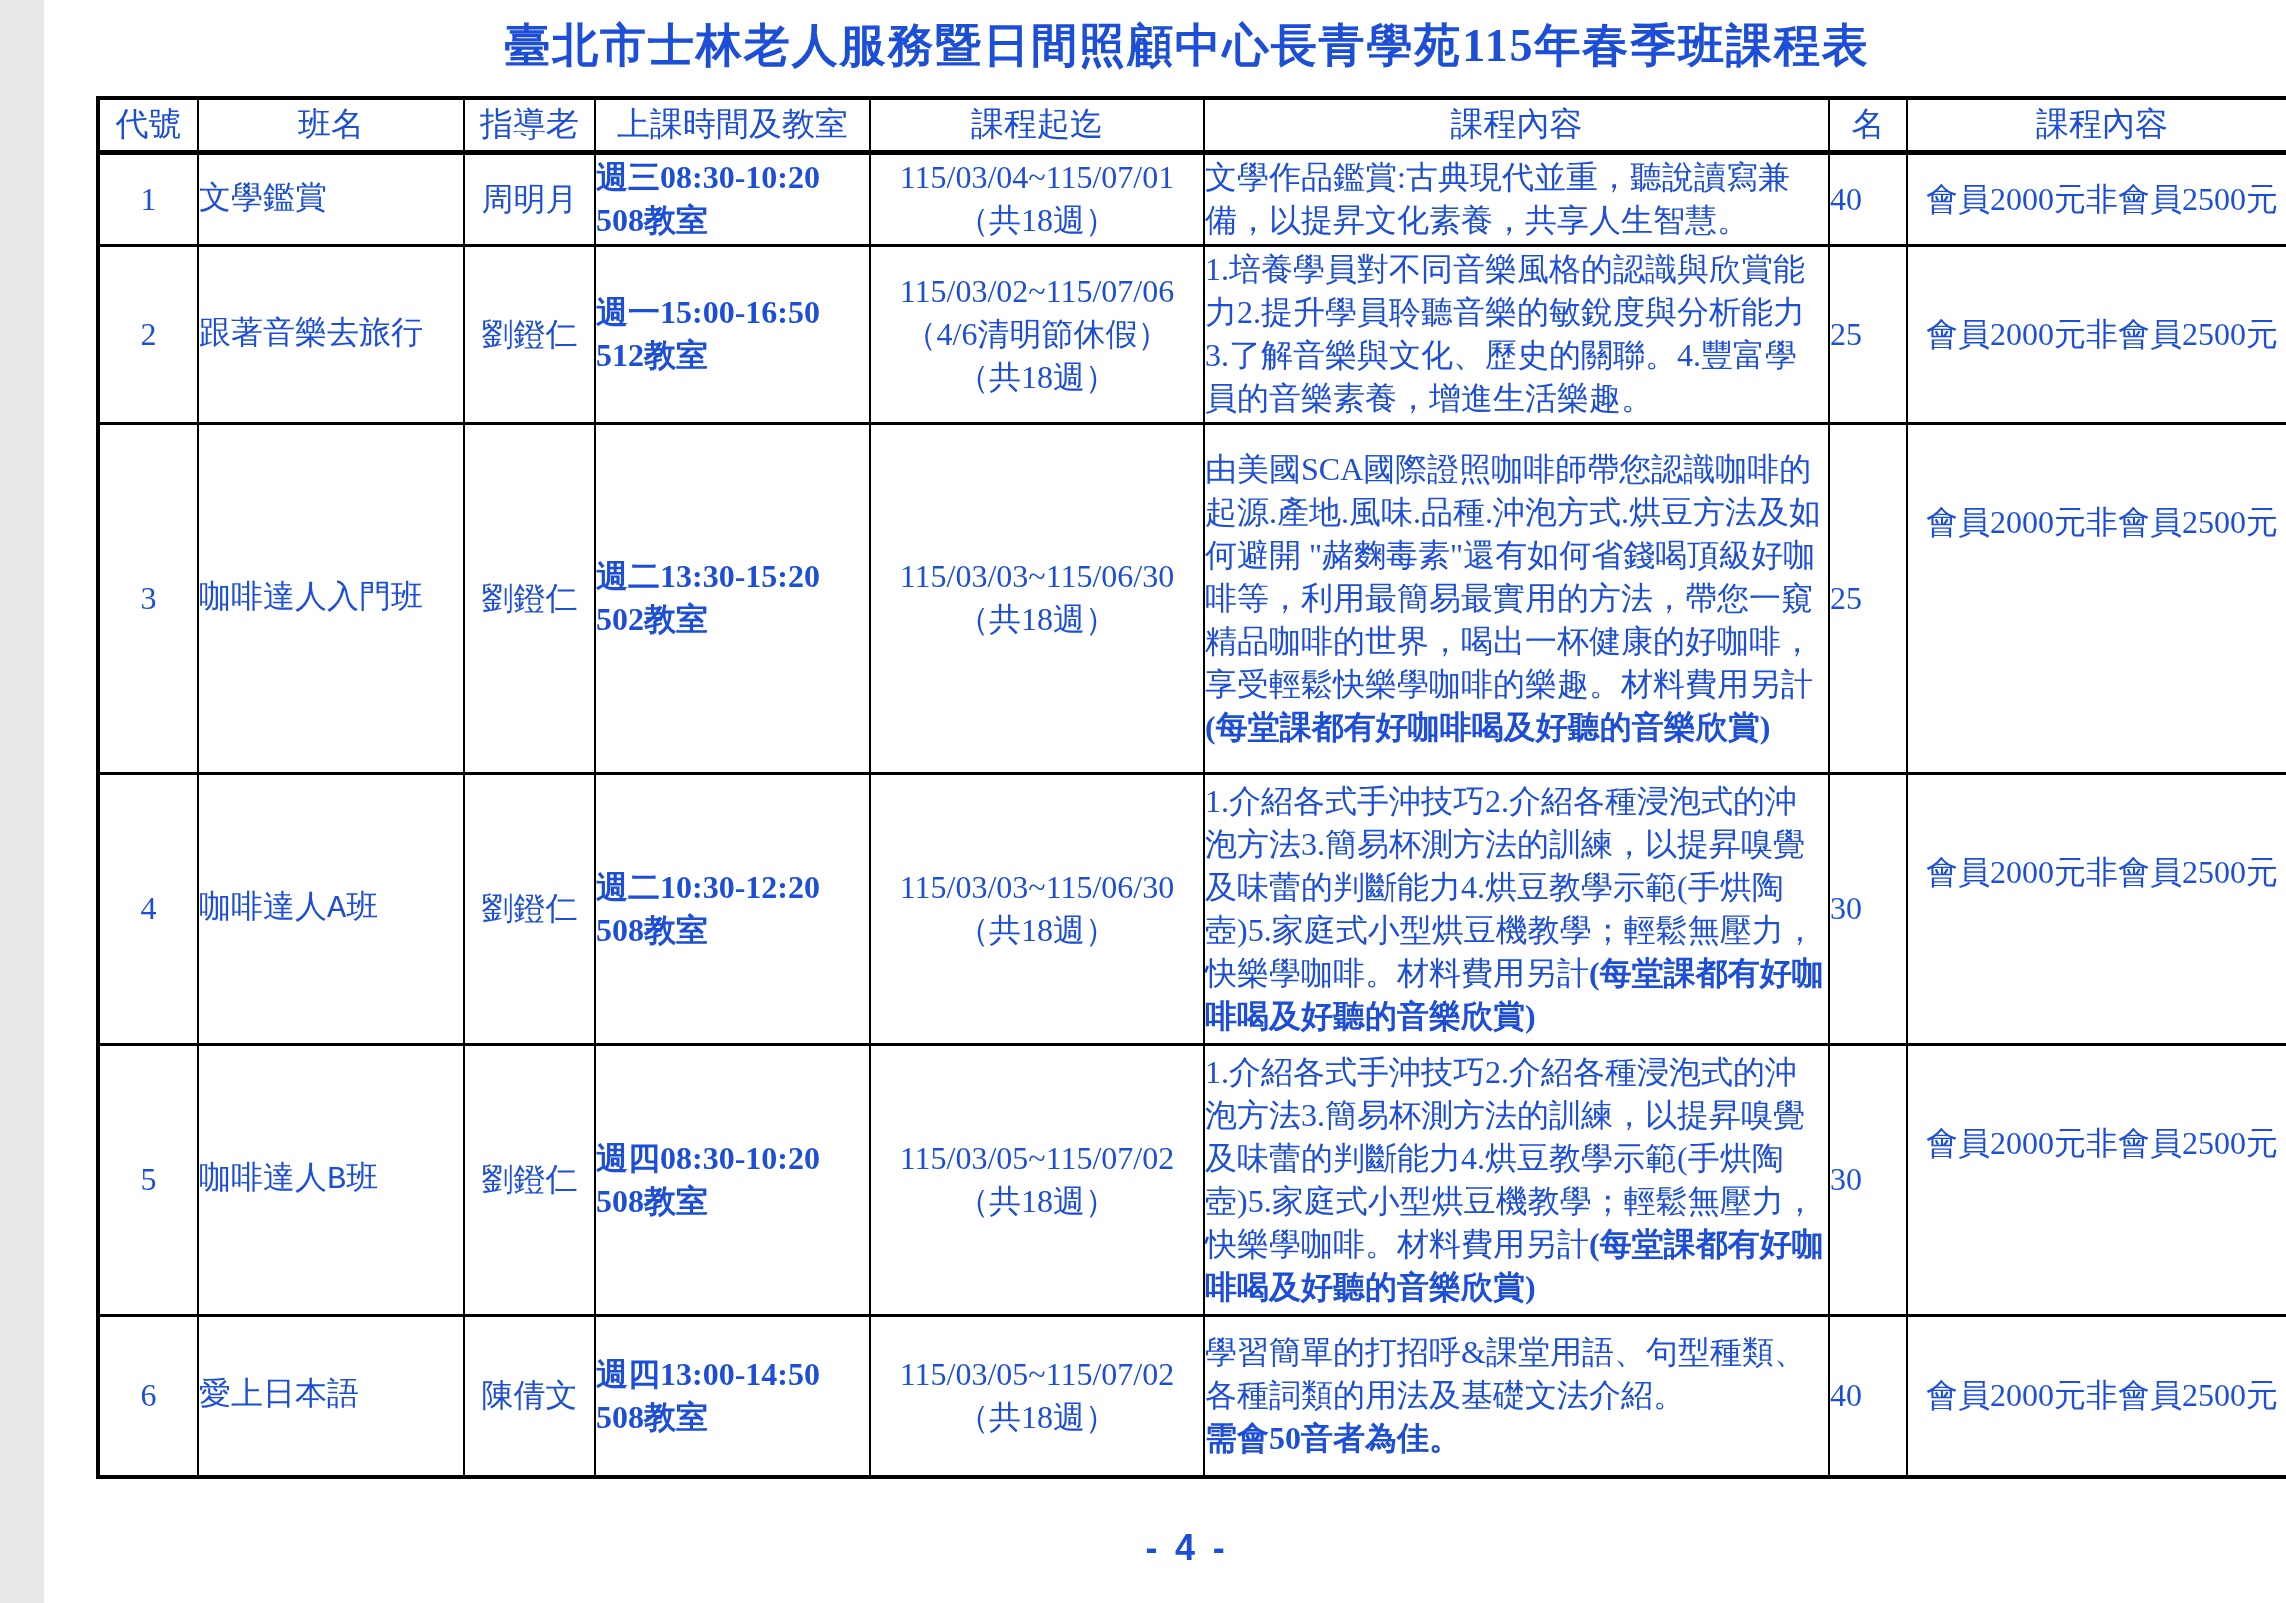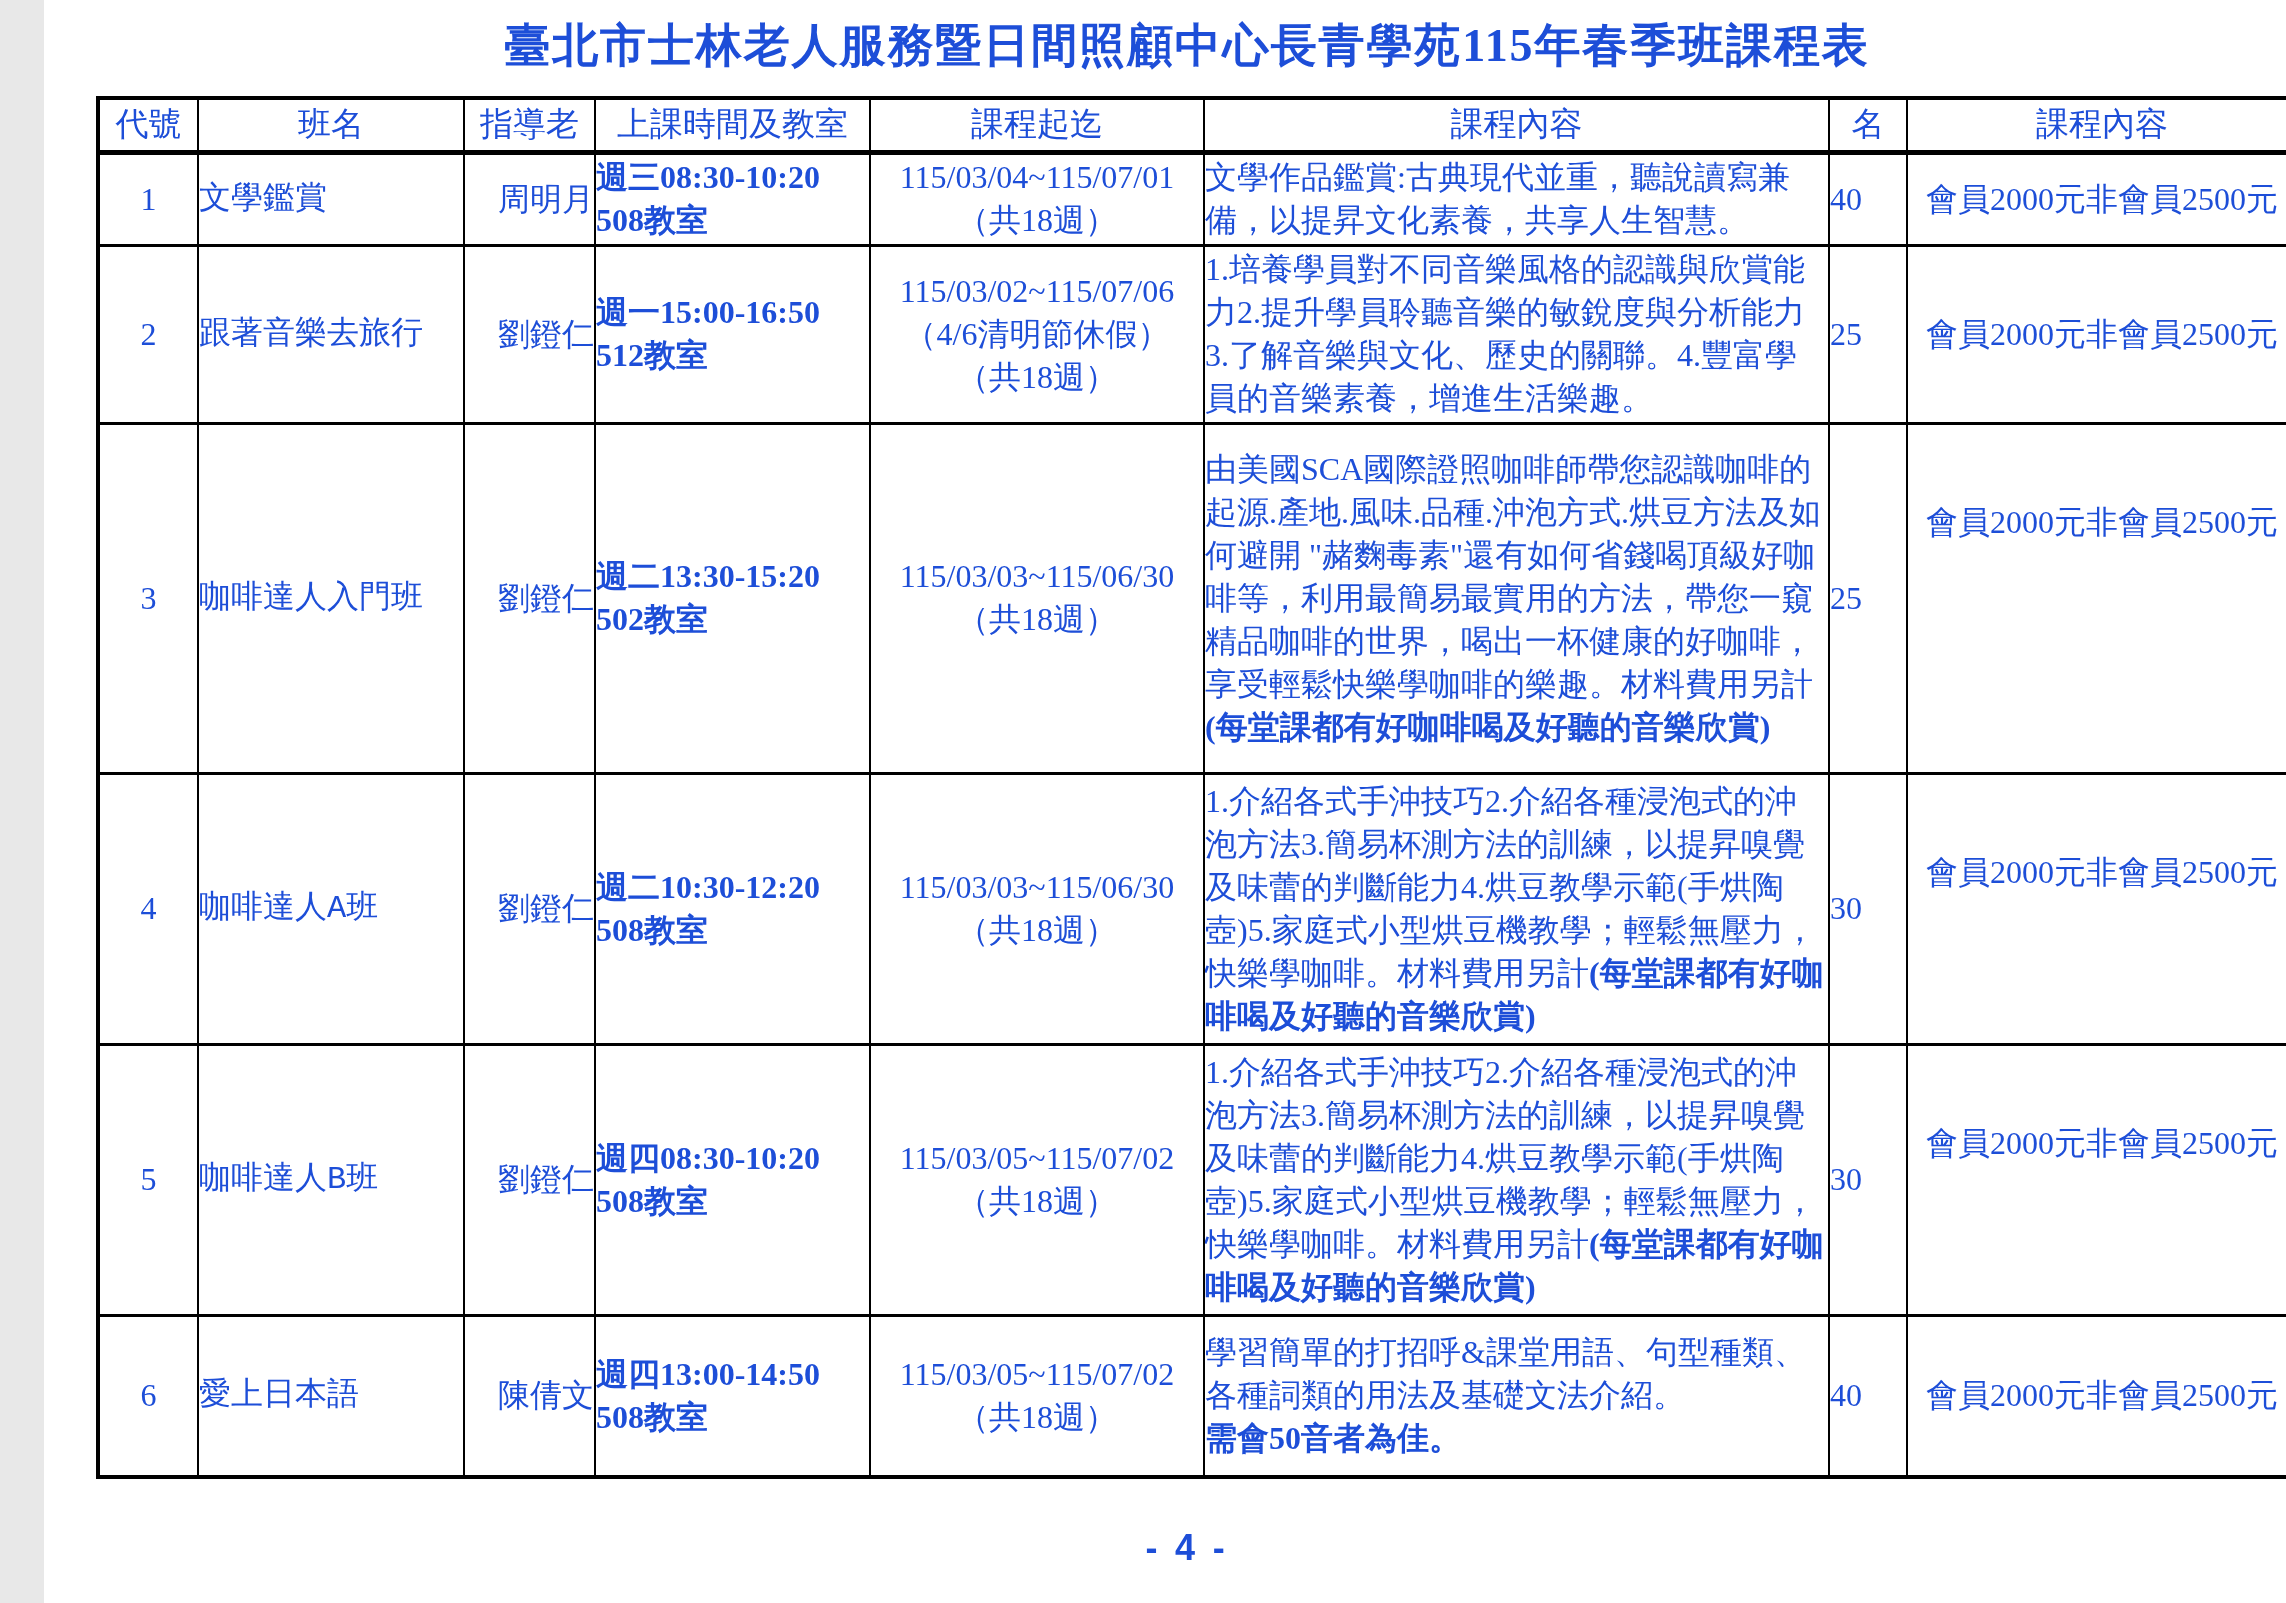--- a/index.html
+++ b/index.html
@@ -50,21 +50,21 @@
   }
   tr.hdr   { height: 54px; }
   tr.row-1 { height: 93px; }
   tr.row-2 { height: 178px; }
   tr.row-3 { height: 350px; }
   tr.row-4 { height: 271px; }
   tr.row-5 { height: 271px; }
   tr.row-6 { height: 162px; }
   .c-code    { text-align: center; }
   .c-name    { text-align: left; padding-left: 9.5px; font-family: Liberation Mono, monospace; }
-  .c-teacher { text-align: right; }
+  .c-teacher { text-align: center; }
   .c-time    { white-space: pre-line; font-weight: bold; }
   .c-dates   { text-align: center; white-space: pre-line; }
   .c-content { text-align: left; padding: 3.8px 7.6px 3.8px 9.5px; white-space: pre-wrap; }
   .c-quota   { font-size: 34px; }
   .c-fee     { text-align: center; white-space: nowrap; font-size: 30px; }
   tr.tall .c-fee { vertical-align: top; padding-top: 76px; }
   .seg-bold { font-weight: 700; }
   .page-number {
     position: absolute;
     top: 1527px;

